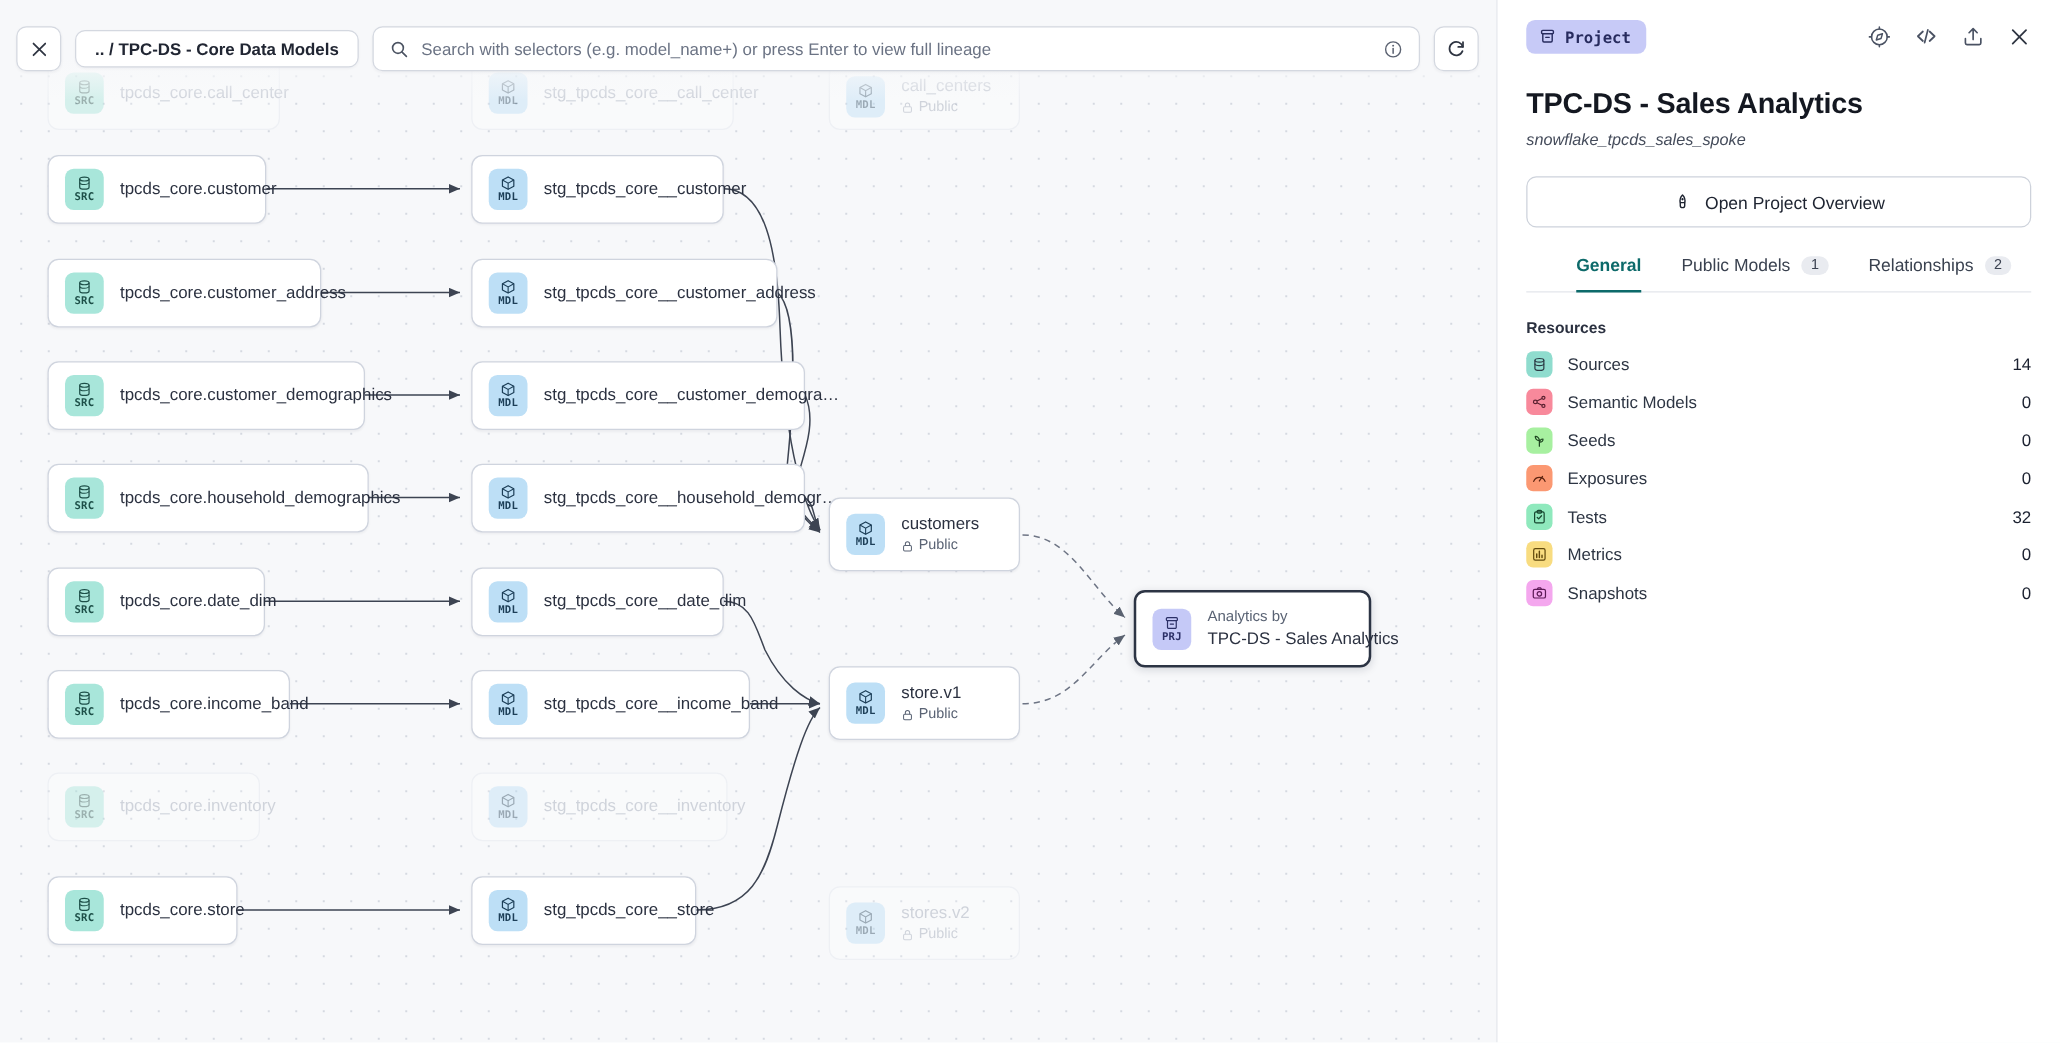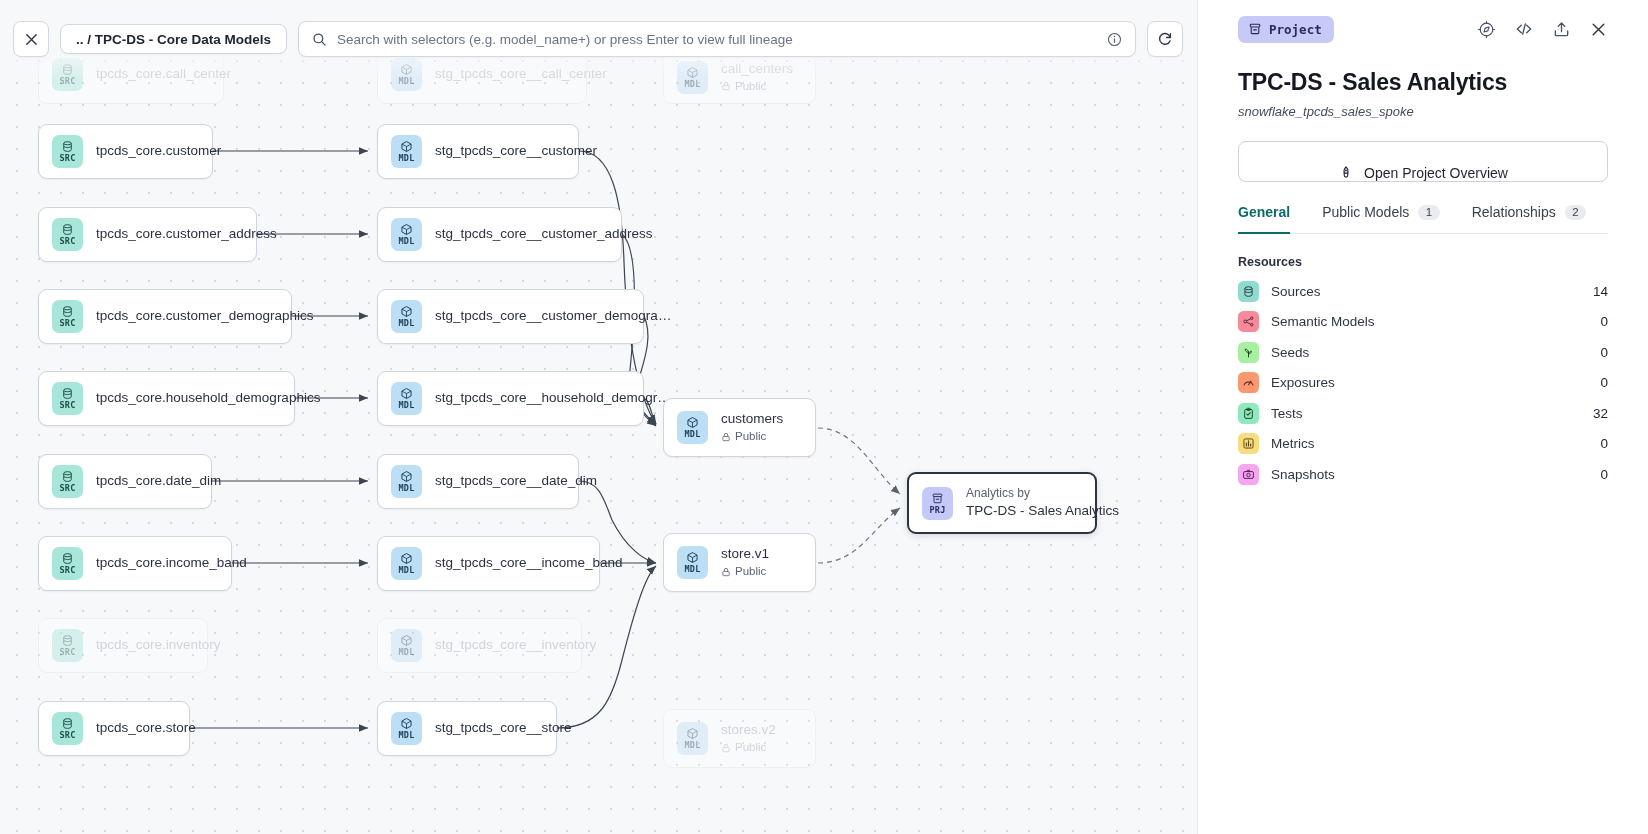--- a/index.html
+++ b/index.html
@@ -102,48 +102,48 @@
   .node-eyebrow { font-size: 12px; color: #5a6374; line-height: 1.2; }
   .node.ghost .node-label, .node.ghost .node-sub, .node.ghost .node-eyebrow { color: #9aa2b1; }
 
   svg.edges { position: absolute; inset: 0; width: 1197px; height: 834px; z-index: 5; pointer-events: none; }
 
   
   .panel {
     flex: 1 1 auto; position: relative;
     background: #ffffff; border-left: 1px solid #e3e6ec;
     height: 834px;
-    padding: 0 40px;
+    padding: 0 23px;
   }
   .panel-top { display: flex; align-items: center; height: 58px; }
   .proj-chip {
     display: inline-flex; align-items: center; gap: 7px;
     background: #c7caf7; color: #272b5e;
     border-radius: 7px; padding: 6px 12px 6px 10px;
     font-family: "DejaVu Sans Mono", monospace;
     font-size: 12.5px; font-weight: 700; cursor: pointer;
   }
   .panel-actions { margin-left: auto; display: flex; align-items: center; gap: 18px; color: #4a5263; }
   .panel-actions > span { cursor: pointer; display: flex; align-items: center; }
   .panel-title { font-size: 23px; font-weight: 700; color: #141821; letter-spacing: -.2px; margin-top: 11px; }
   .panel-sub { font-size: 13px; color: #454c5b; margin-top: 8px; font-style: italic; }
   .overview-btn {
     margin-top: 22px; width: 100%; height: 41px;
     border: 1px solid #cdd2db; border-radius: 8px; background: #fff;
-    display: flex; align-items: flex-end; justify-content: center; gap: 10px;
+    display: flex; align-items: center; justify-content: center; gap: 10px;
     font-size: 14px; color: #1d2330; cursor: pointer;
     font-family: "Liberation Sans", sans-serif;
   }
   .tabs { margin-top: 22px; display: flex; gap: 32px; border-bottom: 1px solid #e3e6ec; }
   .tab {
     display: flex; align-items: center; gap: 9px;
     padding-bottom: 12px; font-size: 14px; color: #39414f; cursor: pointer;
     border-bottom: 2.5px solid transparent; margin-bottom: -1px;
   }
-  .tab.active { color: #0d6a6a; font-weight: 700; border-bottom-color: #0d6a6a; }
+  .tab.active { color: #0d6a6a; font-weight: 700; border-bottom-color: #0d6a6a; margin-left: 40px; }
   .tab-count {
     background: #e9ebf0; color: #3b4251; border-radius: 10px;
     font-size: 11.5px; padding: 1.5px 7.5px; font-weight: 400;
   }
   .res-head { margin-top: 21px; font-size: 12.5px; font-weight: 700; color: #2b3140; }
   .res-row {
     display: flex; align-items: center; gap: 12px;
     height: 30.5px; cursor: pointer;
   }
   .res-ico {

